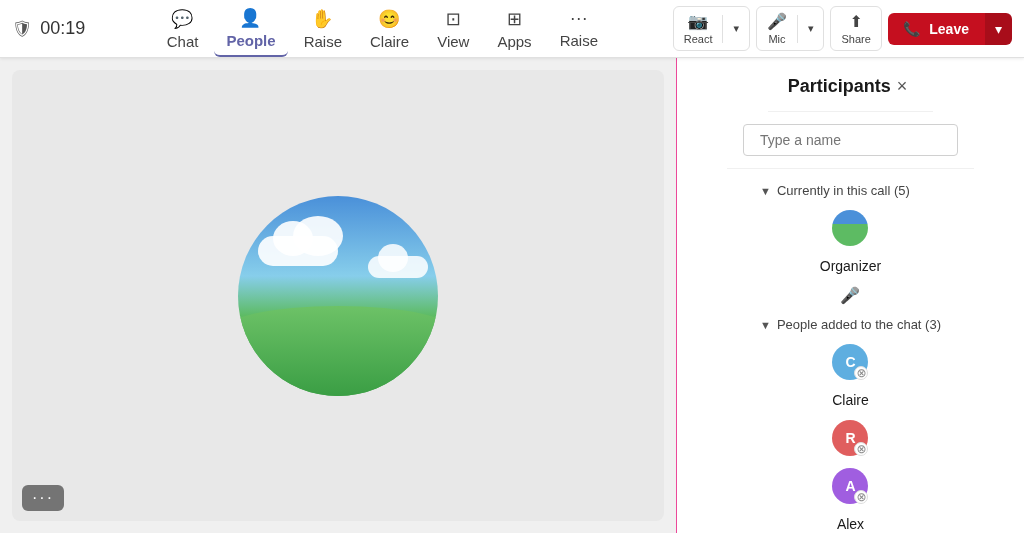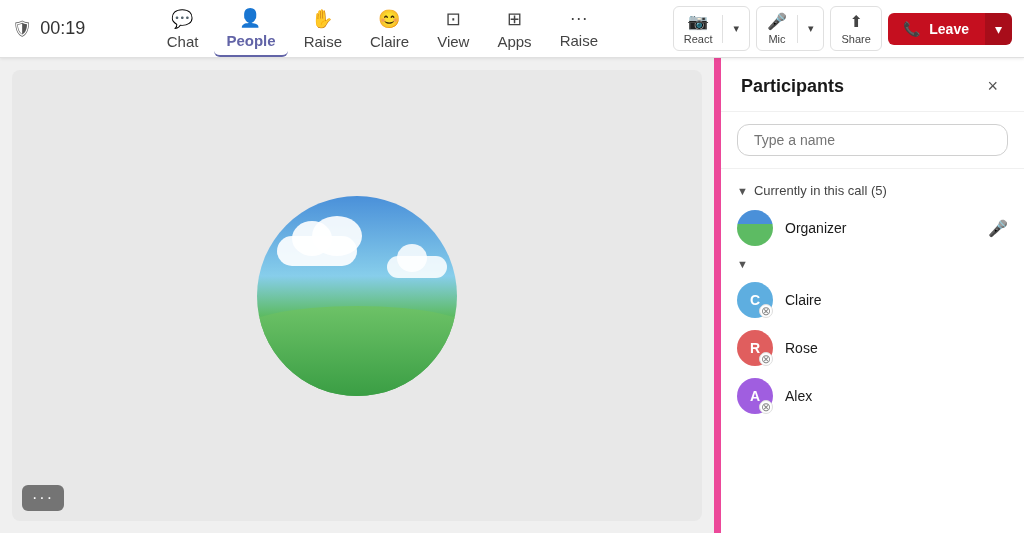--- a/index.html
+++ b/index.html
@@ -232,26 +232,27 @@
       gap: 6px;
     }
     .video-controls-bar .dots {
       color: #fff;
       font-size: 16px;
       letter-spacing: 2px;
     }
 
     
     .participants-panel {
-      width: 310px;
+      width: 348px;
       background: #fff;
-      border-left: 7px solid #ec4899;
+      border-left: 1px solid #ec4899;
       display: flex;
       flex-direction: column;
       padding: 0;
+      align-items: center;
     }
     .panel-header {
       display: flex;
       align-items: center;
       justify-content: space-between;
       padding: 16px 20px 12px;
       border-bottom: 1px solid #f0f0f0;
     }
     .panel-title {
       font-size: 18px;
@@ -268,21 +269,21 @@
       border-radius: 4px;
     }
 
     .search-input-wrap {
       padding: 12px 16px;
       border-bottom: 1px solid #f0f0f0;
     }
     .search-input {
       width: 100%;
       border: 1px solid #d0d0d0;
-      border-radius: 12px;
+      border-radius: 4px;
       padding: 7px 16px;
       font-size: 14px;
       color: #888;
       outline: none;
     }
 
     .panel-body {
       flex: 1;
       overflow-y: auto;
       padding: 8px 0;
@@ -300,20 +301,21 @@
       font-size: 11px;
       color: #555;
     }
 
     .participant-item {
       display: flex;
       align-items: center;
       padding: 6px 16px;
       gap: 12px;
       position: relative;
+      flex-direction: column;
     }
 
     .avatar-wrap {
       position: relative;
       flex-shrink: 0;
     }
     .avatar {
       width: 36px;
       height: 36px;
       border-radius: 50%;
@@ -473,36 +475,36 @@
       <div class="participant-item">
         <div class="avatar-wrap">
           <div class="avatar avatar-landscape"></div>
         </div>
         <span class="participant-name">Organizer</span>
         <span class="mic-icon-small">🎤</span>
       </div>
 
       <div class="section-header">
         <span class="chevron">▼</span>
+        <span>People added to the chat (3)</span>
       </div>
 
       <div class="participant-item">
         <div class="avatar-wrap">
           <div class="avatar avatar-c">C</div>
           <span class="remove-badge">⊗</span>
         </div>
         <span class="participant-name">Claire</span>
       </div>
 
       <div class="participant-item">
         <div class="avatar-wrap">
           <div class="avatar avatar-r">R</div>
           <span class="remove-badge">⊗</span>
         </div>
-        <span class="participant-name">Rose</span>
       </div>
 
       <div class="participant-item">
         <div class="avatar-wrap">
           <div class="avatar avatar-a">A</div>
           <span class="remove-badge">⊗</span>
         </div>
         <span class="participant-name">Alex</span>
       </div>
     </div>

